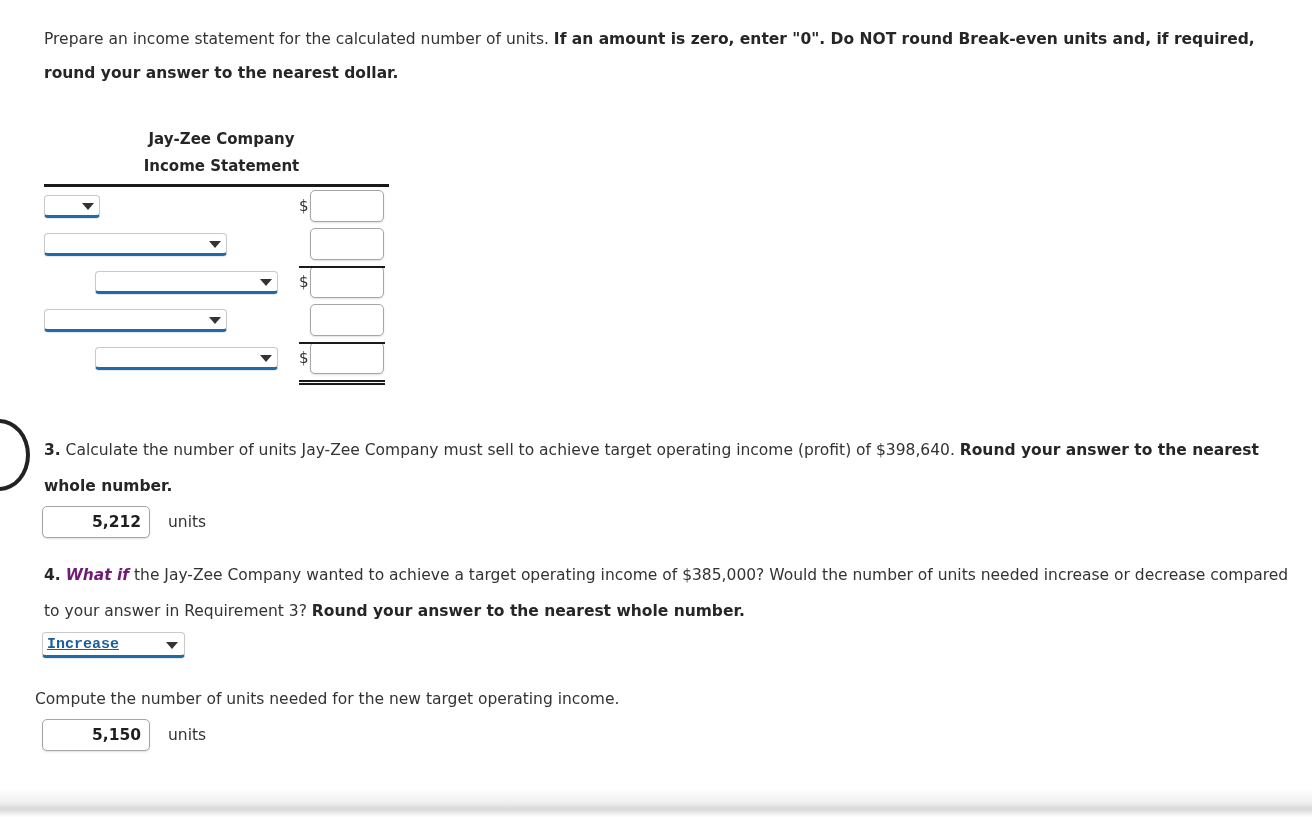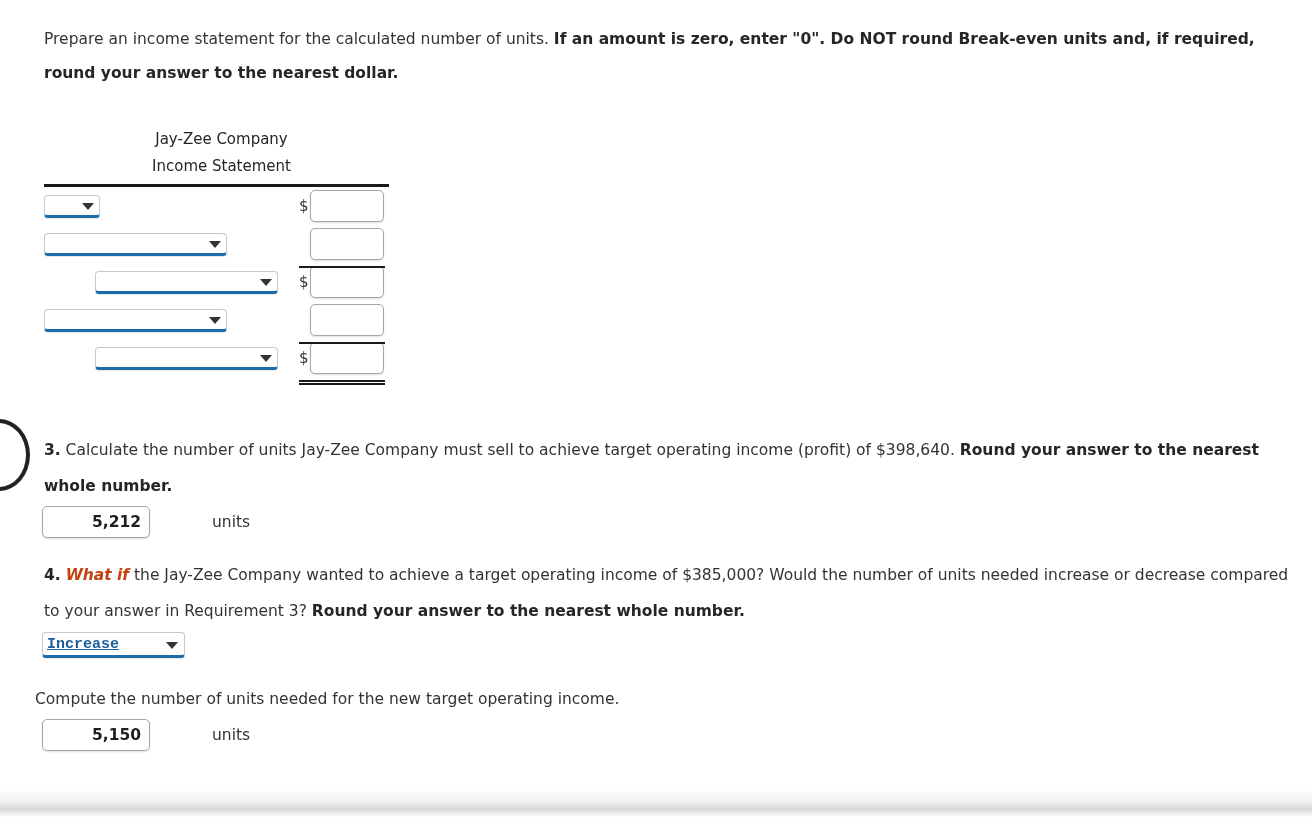--- a/index.html
+++ b/index.html
@@ -28,21 +28,21 @@
   .prompt b { font-weight: 700; color: #262626; }
 
   
   .stmt {
     position: absolute;
     left: 44px; top: 126px;
     width: 345px;
   }
   .stmt-title {
     text-align: center;
-    font-weight: 400;
+    font-weight: 700;
     font-size: 15px;
     color: #262626;
     line-height: 27px;
     margin-left: 10px;
   }
   .stmt-rule {
     border-top: 3px solid #1a1a1a;
     margin-top: 4px;
     width: 345px;
   }
@@ -124,23 +124,23 @@
   
   .q {
     position: absolute;
     left: 44px;
     font-size: 15.5px;
     line-height: 36px;
     color: #333333;
     width: 1245px;
   }
   .q b { font-weight: 700; color: #262626; }
-  .q i.bi { font-weight: 700; font-style: italic; color: #c2410c; }
-
-  .ansline { position: absolute; left: 42px; display: flex; align-items: center; gap: 44px; }
+  .q i.bi { font-weight: 700; font-style: italic; color: #701a75; }
+
+  .ansline { position: absolute; left: 42px; display: flex; align-items: center; }
   .ansbox {
     width: 108px; height: 32px;
     border: 1px solid #a6a6a6;
     border-radius: 5px;
     background: #ffffff;
     box-shadow: 0 1px 2px rgba(0,0,0,0.13);
     display: flex;
     align-items: center;
     justify-content: flex-end;
     padding-right: 8px;

